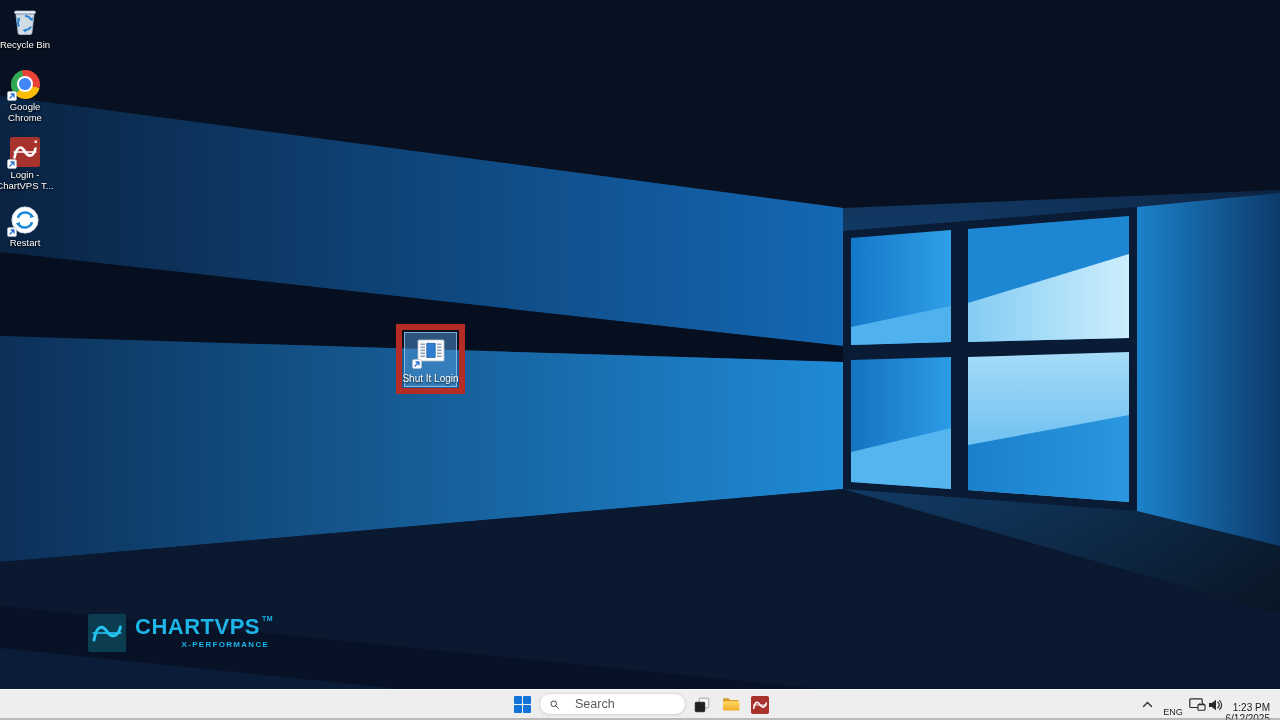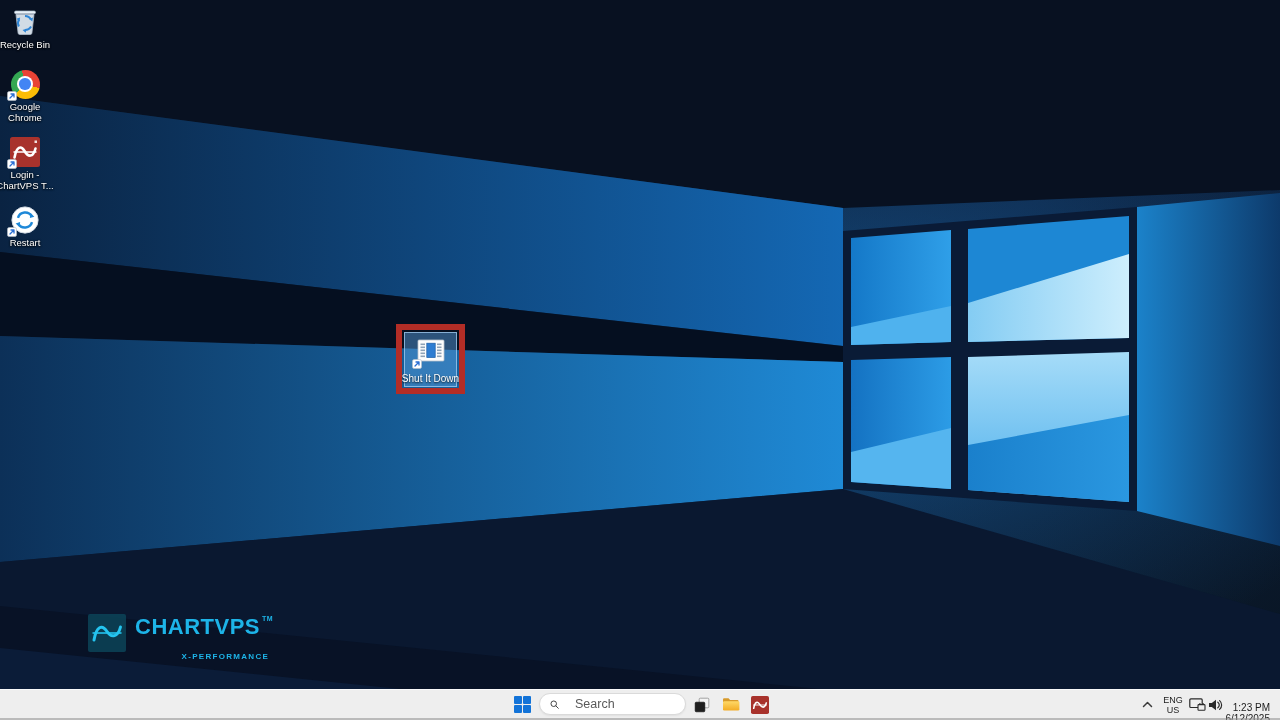--- a/index.html
+++ b/index.html
@@ -26,40 +26,40 @@
   .sel-cell .iwrap{width:34px;height:32px;margin:2px auto 0;}
   .sel-label{position:absolute;left:-8px;right:-8px;bottom:2px;font-size:10px;color:#fff;white-space:nowrap;
              text-shadow:0 1px 2px rgba(0,0,0,.9);}
   .red-box{position:absolute;left:396px;top:324px;width:69px;height:70px;box-sizing:border-box;
            border:6px solid #b32d26;}
 
   
   .brand{position:absolute;left:88px;top:614px;display:flex;align-items:flex-start;gap:9px;}
   .brand-name{font-size:22px;font-weight:bold;color:#1db4e8;letter-spacing:.5px;line-height:26px;}
   .brand-tm{font-size:7px;vertical-align:top;position:relative;top:-8px;left:2px;font-weight:bold;}
-  .brand-tag{font-size:8px;font-weight:bold;color:#1db4e8;letter-spacing:1.3px;text-align:right;margin-top:12px;padding-right:2px;}
+  .brand-tag{font-size:8px;font-weight:bold;color:#1db4e8;letter-spacing:1.3px;text-align:right;margin-top:0;padding-right:2px;}
 
   
   .taskbar{position:absolute;left:0;top:689px;width:1280px;height:31px;background:#eeeeee;
            box-shadow:inset 0 1px 0 #fafafa;}
   .tb-bottom-line{position:absolute;left:0;bottom:0;width:100%;height:2px;background:#8f8f8f;opacity:.55;}
   .start-btn{position:absolute;left:506px;top:0;width:32px;height:31px;display:flex;align-items:center;justify-content:center;}
   .win-logo{width:17px;height:17px;display:grid;grid-template-columns:8px 8px;grid-template-rows:8px 8px;gap:1px;}
   .win-logo span{background:#1273d8;border-radius:1px;}
   .search-pill{position:absolute;left:539px;top:4px;width:147px;height:22px;box-sizing:border-box;background:#fff;
                border:1px solid #dadada;border-radius:12px;display:flex;align-items:center;gap:14px;
                padding-left:10px;box-shadow:0 1px 2px rgba(0,0,0,.06);}
   .search-pill input{border:none;outline:none;background:transparent;font-size:12.5px;color:#333;width:108px;font-family:inherit;}
   .search-pill input::placeholder{color:#595959;}
   .tb-apps{position:absolute;left:687px;top:0;display:flex;}
   .tb-app{width:29px;height:31px;display:flex;align-items:center;justify-content:center;}
   .tray-chevron{position:absolute;left:1139px;top:0;width:16px;height:31px;display:flex;align-items:center;justify-content:center;}
   .tray-lang{position:absolute;left:1159px;top:0;width:28px;height:31px;box-sizing:border-box;padding-top:6px;
              font-size:9px;line-height:10px;color:#1c1c1c;text-align:center;}
-  .tray-lang span{display:block;}
+  .tray-lang span{display:block;margin-top:12px;}
   .tray-net{position:absolute;left:1187px;top:0;width:21px;height:31px;display:flex;align-items:center;justify-content:center;}
   .tray-vol{position:absolute;left:1206px;top:0;width:19px;height:31px;display:flex;align-items:center;justify-content:center;}
   .tray-clock{position:absolute;left:1224px;top:0;width:46px;height:31px;box-sizing:border-box;padding-top:5px;
               font-size:10px;line-height:11px;color:#1b1b1b;text-align:right;margin-top:8px;}
   .tray-clock span{display:block;}
 </style>
 </head>
 <body>
 
 <div class="stage">
@@ -237,21 +237,21 @@
             <rect x="23" y="18.5" width="4.5" height="1.6"></rect>
           <rect x="23" y="21.5" width="4.5" height="1.6"></rect>
         </g>
         <rect x="12.8" y="9.2" width="8.4" height="14.3" fill="#2e7dd2" stroke="#1b5ea8" stroke-width="0.7"></rect>
       </svg>
       <svg class="badge" viewBox="0 0 10 10">
         <rect x="0.5" y="0.5" width="9" height="9" rx="1.6" fill="#fff" stroke="#b7c0ca" stroke-width="0.6"></rect>
         <path d="M3 7 L7 3 M4 3 h3 v3" stroke="#2a6fd4" stroke-width="1.3" fill="none" stroke-linecap="round" stroke-linejoin="round"></path>
       </svg>
     </div>
-    <div class="sel-label">Shut It Down</div>
+    <div class="sel-label">Shut It Login</div>
   </div>
   <div class="red-box"></div>
 
   <div class="brand">
     <svg width="38" height="38" viewBox="0 0 38 38">
       <rect width="38" height="38" rx="2" fill="#0b4257" opacity="0.88"></rect>
       <path d="M4.5 19 h29" stroke="#24c4ef" stroke-width="1.6"></path>
       <path d="M6 26 C8.5 12 14 10 19 17.5 C23.5 24.5 30 23 32.5 13" fill="none" stroke="#24c4ef" stroke-width="3" stroke-linecap="round"></path>
     </svg>
     <div>

